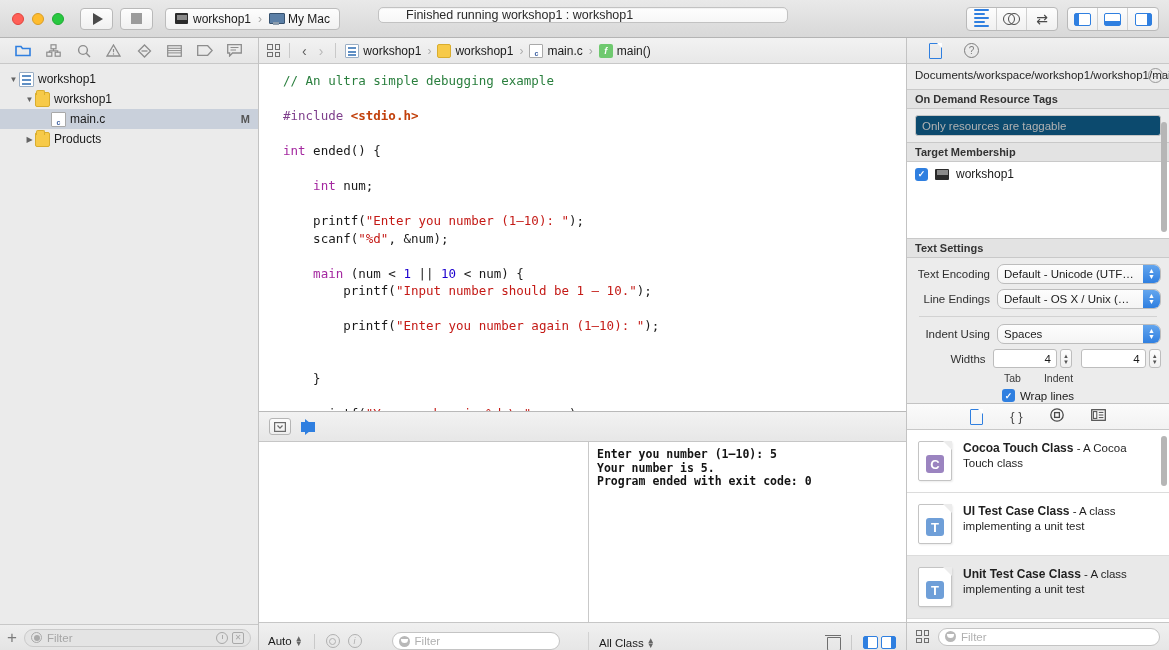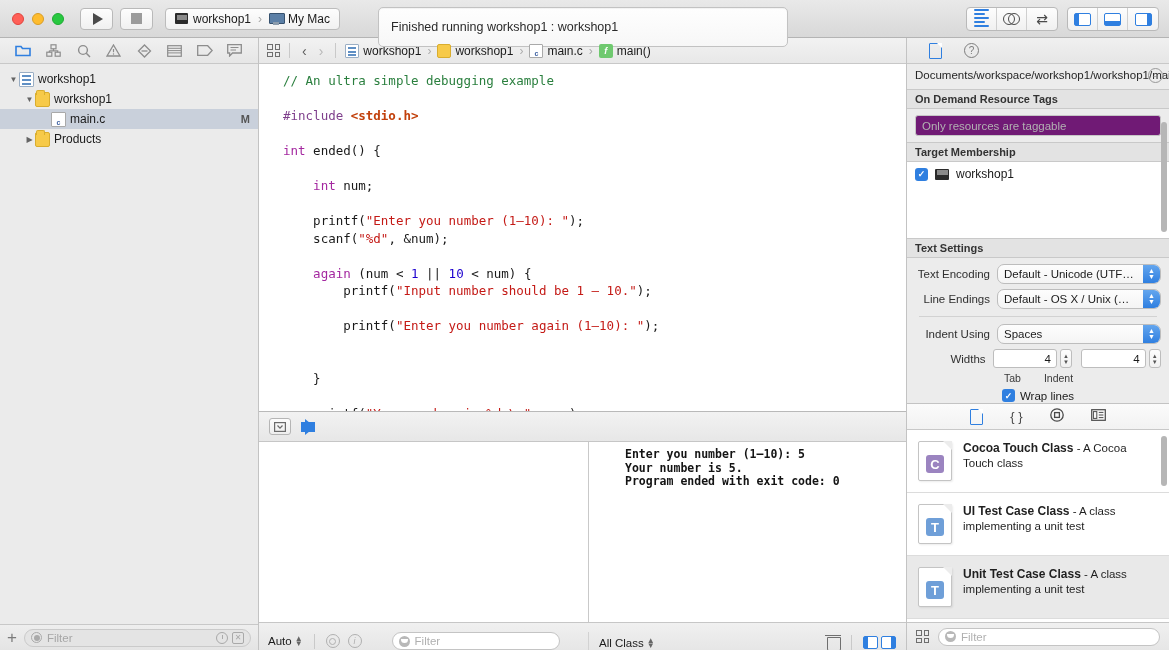--- a/index.html
+++ b/index.html
@@ -44,24 +44,24 @@
     display:flex; align-items:center; padding:0 9px; gap:5px; font-size:12px;
   }
   .chev-sep { color:#a8a8a8; margin:0 2px; font-size:12px; }
   .ico-target { width:13px;height:11px;background:#2b2b2b;border-radius:1px;position:relative; }
   .ico-target:after{content:"";position:absolute;left:1.5px;top:1.5px;width:10px;height:5px;background:#8a8a8a;}
   .ico-mac { width:14px;height:12px;position:relative; }
   .ico-mac:before{content:"";position:absolute;left:0;top:0;width:14px;height:9px;background:#5b7fa6;border:1px solid #36516e;border-radius:1px;}
   .ico-mac:after{content:"";position:absolute;left:4px;top:9px;width:6px;height:3px;background:#8a9bac;}
 
   .statusfield {
-    position:absolute; left:378px; top:7px; width:410px; height:40px;
+    position:absolute; left:378px; top:7px; width:410px; height:16px;
     background:linear-gradient(#fefefe,#f7f7f7);
     border:1px solid #c2c2c2; border-radius:5px;
-    display:flex; align-items:center; padding-left:12px;
+    display:flex; align-items:center; padding-left:27px;
     font-size:12.5px; color:#2a2a2a;
     box-shadow:0 1px 1px rgba(0,0,0,.05) inset;
   }
   .right-tools { position:absolute; right:10px; top:7px; display:flex; gap:9px; }
   .seg { display:flex; background:linear-gradient(#fdfdfd,#f0f0f0); border:1px solid #b9b9b9; border-radius:4px; overflow:hidden; height:24px; }
   .seg > div { width:30px; display:flex; align-items:center; justify-content:center; border-right:1px solid #cfcfcf; }
   .seg > div:last-child { border-right:none; }
   .lines { width:15px; }
   .lines i { display:block; height:1.6px; background:#2f7fe0; margin-bottom:2.4px; border-radius:1px;}
   .lines i:nth-child(2){width:72%;} .lines i:nth-child(4){width:72%;}
@@ -134,21 +134,21 @@
   .debugarea { flex:0 0 239px; display:flex; flex-direction:column; border-top:1px solid #b9b9b9; background:#f0f0f0;}
   .debugbar { height:30px; flex:0 0 30px; background:linear-gradient(#f2f2f2,#e7e7e7); border-bottom:1px solid #c6c6c6;
               display:flex; align-items:center; padding:0 10px; gap:14px; }
   .dbtn { width:22px;height:17px;background:linear-gradient(#fcfcfc,#eeeeee);border:1px solid #b5b5b5;border-radius:3px;
           display:flex;align-items:center;justify-content:center;}
   .flag { width:0;height:0;border-top:8px solid transparent;border-bottom:8px solid transparent;border-left:10px solid #2f7fe0; position:relative;}
   .flag:before{content:"";position:absolute;left:-14px;top:-5px;width:14px;height:10px;background:#2f7fe0;}
   .debugsplit { flex:1 1 auto; display:flex; min-height:0; }
   .varview { width:330px; flex:0 0 330px; background:#fff; border-right:1px solid #c9c9c9; }
   .console { flex:1 1 auto; background:#fff; padding:6px 8px; overflow:hidden; }
-  pre.conout { font-family:"DejaVu Sans Mono", monospace; font-size:11.5px; line-height:13.5px; font-weight:bold; color:#141414; white-space:pre;margin-left:28px;}
+  pre.conout { font-family:"DejaVu Sans Mono", monospace; font-size:11.5px; line-height:13.5px; font-weight:bold; color:#141414; white-space:pre;}
   .dbottom { height:28px; flex:0 0 28px; background:linear-gradient(#f0f0f0,#e6e6e6); border-top:1px solid #c6c6c6;
              display:flex; align-items:flex-end; }
   .db-left { width:330px; flex:0 0 330px; display:flex; align-items:center; gap:8px; padding:0 9px; border-right:1px solid #d2d2d2;}
   .popup-lbl { display:flex; align-items:center; gap:3px; font-size:11.5px; }
   .updown { display:flex; flex-direction:column; line-height:5px; font-size:8px; color:#666; }
   .eye { width:14px;height:14px;border:1.2px solid #b0b0b0;border-radius:50%;display:flex;align-items:center;justify-content:center;}
   .eye:after{content:"";width:5px;height:5px;border:1.2px solid #b0b0b0;border-radius:50%;}
   .infoi { width:14px;height:14px;border:1.2px solid #b0b0b0;border-radius:50%;display:flex;align-items:center;justify-content:center;font-size:9px;color:#b0b0b0;font-style:italic;}
   .dfilter { width:168px; height:18px; background:#fff; border:1px solid #c4c4c4; border-radius:9px;
              display:flex; align-items:center; padding:0 6px; gap:5px; color:#b0b0b0; font-size:11.5px;}
@@ -168,21 +168,21 @@
   .docico { width:13px;height:16px;border:1.7px solid #2f7fe0;border-radius:1px;position:relative;}
   .docico:after{content:"";position:absolute;right:-1px;top:-1px;border-left:5px solid transparent;border-top:5px solid #fff;}
   .qico { width:15px;height:15px;border:1.4px solid #7d7d7d;border-radius:50%;display:flex;align-items:center;justify-content:center;font-size:10px;color:#7d7d7d;}
   .insp-scroll { flex:1 1 auto; overflow:hidden; position:relative; border-bottom:1px solid #c3c3c3; }
   .sec-head { background:#e3e3e3; border-top:1px solid #c9c9c9; border-bottom:1px solid #c9c9c9;
               padding:3px 8px; font-size:11px; font-weight:bold; color:#333; }
   .sec-body { padding:6px 8px; background:#ececec; }
   .pathtext { font-size:11.5px; line-height:15px; color:#262626; padding:0 26px 6px 8px; position:relative;}
   .arrowbtn { position:absolute; right:6px; bottom:6px; width:15px;height:15px;border:1.4px solid #999;border-radius:50%;
               display:flex;align-items:center;justify-content:center;font-size:9px;color:#7c7c7c;}
-  .odrfield { width:100%; height:21px; background:#701a75; border:1px solid #c6c6c6; border-radius:3px;
+  .odrfield { width:100%; height:21px; background:#0c4a6e; border:1px solid #c6c6c6; border-radius:3px;
               display:flex; align-items:center; padding:0 6px; color:#b2b2b2; font-size:11.5px; }
   .tmrow { display:flex; align-items:center; gap:7px; padding:5px 8px; background:#fff; }
   .cbx { width:13px;height:13px;background:#2f7fe0;border-radius:3px;display:flex;align-items:center;justify-content:center;
          color:#fff;font-size:9px;font-weight:bold;}
   .tmico { width:14px;height:11px;background:#2b2b2b;border-radius:1px;position:relative;}
   .tmico:after{content:"";position:absolute;left:1.5px;top:1.5px;width:11px;height:5px;background:#8a8a8a;}
   .tmwhite { background:#fff; height:52px; }
   .frow { display:flex; align-items:center; margin-bottom:5px; }
   .flabel { width:82px; text-align:right; padding-right:7px; font-size:11.5px; color:#303030; }
   .select { flex:1; height:20px; background:linear-gradient(#fdfdfd,#f4f4f4); border:1px solid #bdbdbd; border-radius:7px;
@@ -414,21 +414,21 @@
 
 <span class="c-pre">#include </span><span class="c-hdr">&lt;stdio.h&gt;</span>
 
 <span class="c-kw">int</span><span class="c-plain"> ended() {</span>
 
 <span class="c-plain">    </span><span class="c-kw">int</span><span class="c-plain"> num;</span>
 
 <span class="c-plain">    printf(</span><span class="c-str">"Enter you number (1–10): "</span><span class="c-plain">);</span>
 <span class="c-plain">    scanf(</span><span class="c-str">"%d"</span><span class="c-plain">, &amp;num);</span>
 
-<span class="c-plain">    </span><span class="c-kw">again</span><span class="c-plain"> (num &lt; </span><span class="c-num">1</span><span class="c-plain"> || </span><span class="c-num">10</span><span class="c-plain"> &lt; num) {</span>
+<span class="c-plain">    </span><span class="c-kw">main</span><span class="c-plain"> (num &lt; </span><span class="c-num">1</span><span class="c-plain"> || </span><span class="c-num">10</span><span class="c-plain"> &lt; num) {</span>
 <span class="c-plain">        printf(</span><span class="c-str">"Input number should be 1 – 10."</span><span class="c-plain">);</span>
 
 <span class="c-plain">        printf(</span><span class="c-str">"Enter you number again (1–10): "</span><span class="c-plain">);</span>
 
 
 <span class="c-plain">    }</span>
 
 <span class="c-plain">    printf(</span><span class="c-str">"Your number is %d.\n"</span><span class="c-plain">, num);</span>
 
 

